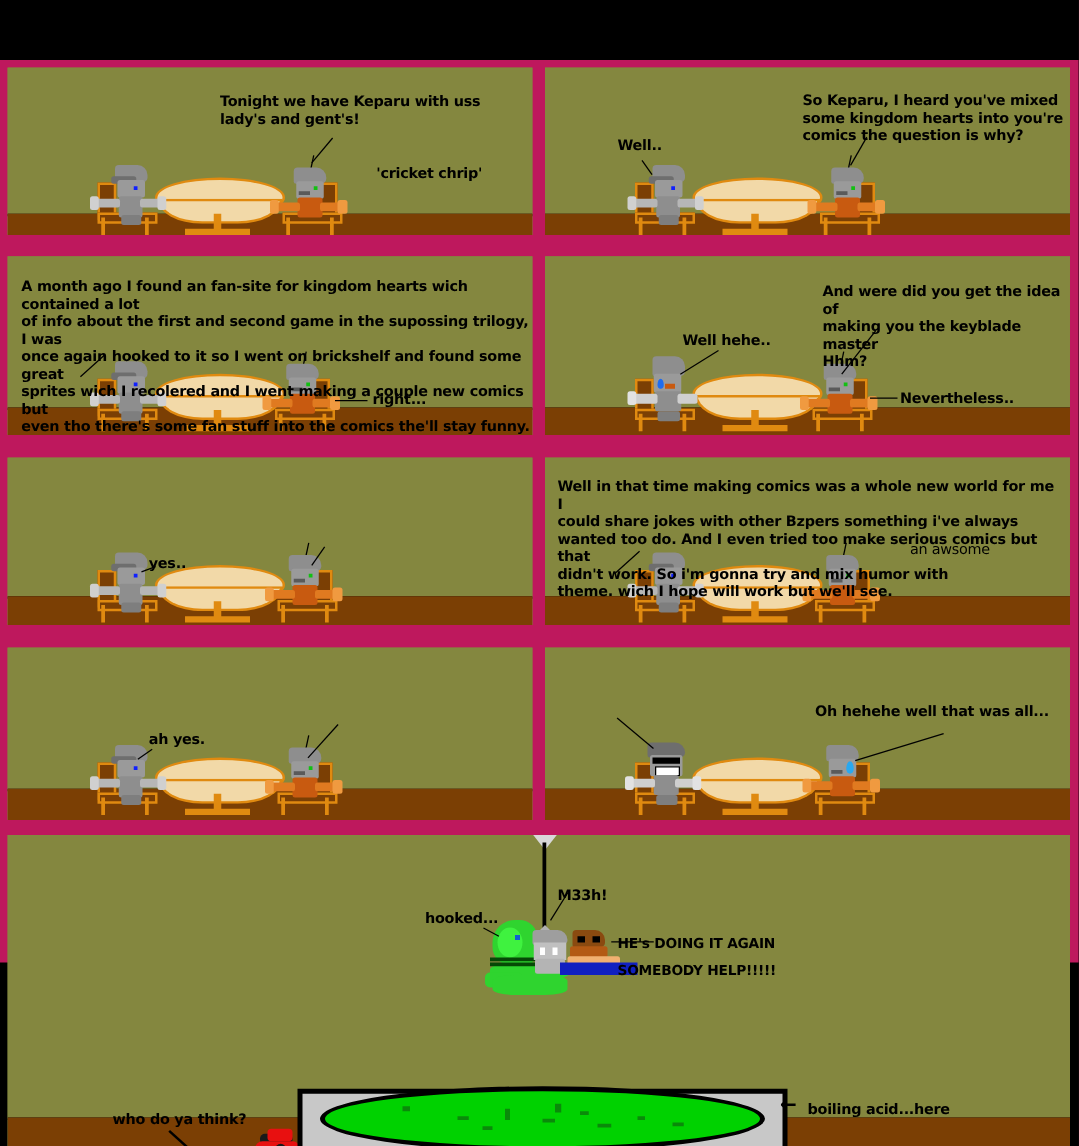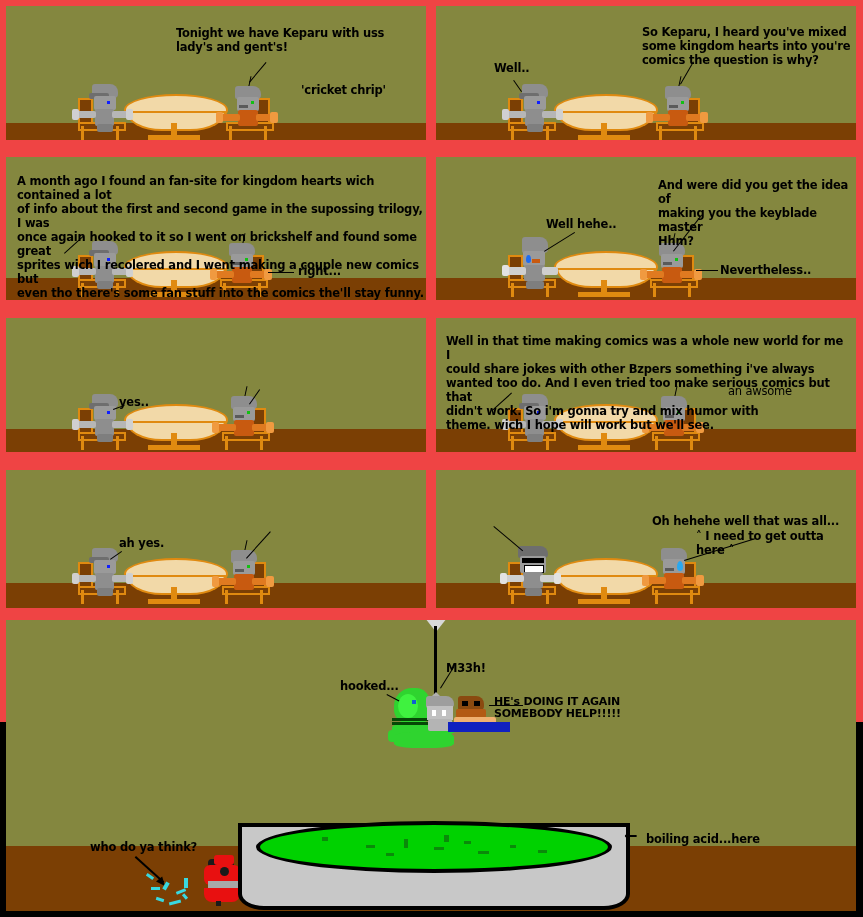--- a/index.html
+++ b/index.html
@@ -1,34 +1,34 @@
 <!DOCTYPE html>
 <html><head>
 <meta charset="utf-8">
 <style>
   html,body{margin:0;padding:0;background:#000;}
   body{width:863px;height:917px;overflow:hidden;
        font-family:"DejaVu Sans","Liberation Sans",sans-serif;}
 
-  #comic{position:relative;width:863px;height:722px;background:#ef4444;}
+  #comic{position:relative;width:863px;height:722px;background:#be185d;margin-top:48px;}
 
   
   .panel{position:absolute;overflow:hidden;background:#84873f;}
   .wall{position:absolute;left:0;right:0;top:0;background:#84873f;}
   .floor{position:absolute;left:0;right:0;bottom:0;background:#7b3f04;}
   .floorline{position:absolute;left:0;right:0;height:2px;background:#000;}
 
   
   .txt{position:absolute;color:#000;font-weight:bold;
        font-family:"DejaVu Sans","Liberation Sans",sans-serif;
        font-size:11.5px;line-height:13.5px;letter-spacing:-0.2px;
        white-space:pre-line;}
   .txt.big{font-size:11.5px;line-height:14px;}
   .txt.thin{font-weight:normal;font-size:11.5px;}
-  .txt.caps{font-size:11px;line-height:12px;}
+  .txt.caps{font-size:11px;line-height:22px;}
 
   
   .lead{position:absolute;background:#000;transform-origin:0 0;height:1px;}
 
   
   .table{position:absolute;}
   .tabletop{position:absolute;left:0;top:0;width:100%;height:60%;
             background:#f2d9a8;border:2px solid #e08a10;border-radius:50%;}
   .tableedge{position:absolute;left:2%;top:38%;width:96%;height:34%;
             background:#f2d9a8;border:2px solid #e08a10;border-radius:0 0 50% 50%/0 0 28px 28px;}
@@ -533,21 +533,20 @@
       <div class="arm" style="left:-12px;top:29px;width:20px;height:7px;background:#e07a20;"></div>
       <div class="hand" style="left:-16px;top:27px;width:7px;height:11px;background:#f09a40;"></div>
       <div class="arm" style="left:24px;top:29px;width:18px;height:7px;background:#e07a20;"></div>
       <div class="hand" style="left:38px;top:27px;width:8px;height:11px;background:#f09a40;"></div>
     </div>
 
     <div class="lead" style="left:58px;top:56px;width:38px;transform:rotate(40deg);"></div>
     <div class="lead" style="left:248px;top:90px;width:74px;transform:rotate(-17deg);"></div>
 
     <div class="txt" style="left:216px;top:45px;">Oh hehehe well that was all...</div>
-    <div class="txt" style="left:260px;top:60px;">˄ I need to get outta here ˄</div>
   </div>
 
   <div class="panel" style="left:6px;top:620px;width:850px;height:291px;">
     <div class="wall" style="height:227px;"></div>
     <div class="floorline" style="top:226px;"></div>
     <div class="floor" style="height:65px;"></div>
 
     <div class="chute" style="left:419px;top:-2px;"></div>
     <div class="pole" style="left:428px;top:6px;width:3px;height:72px;"></div>
     <div class="polebase" style="left:422px;top:72px;width:16px;height:8px;clip-path:polygon(50% 0,100% 100%,0 100%);"></div>

